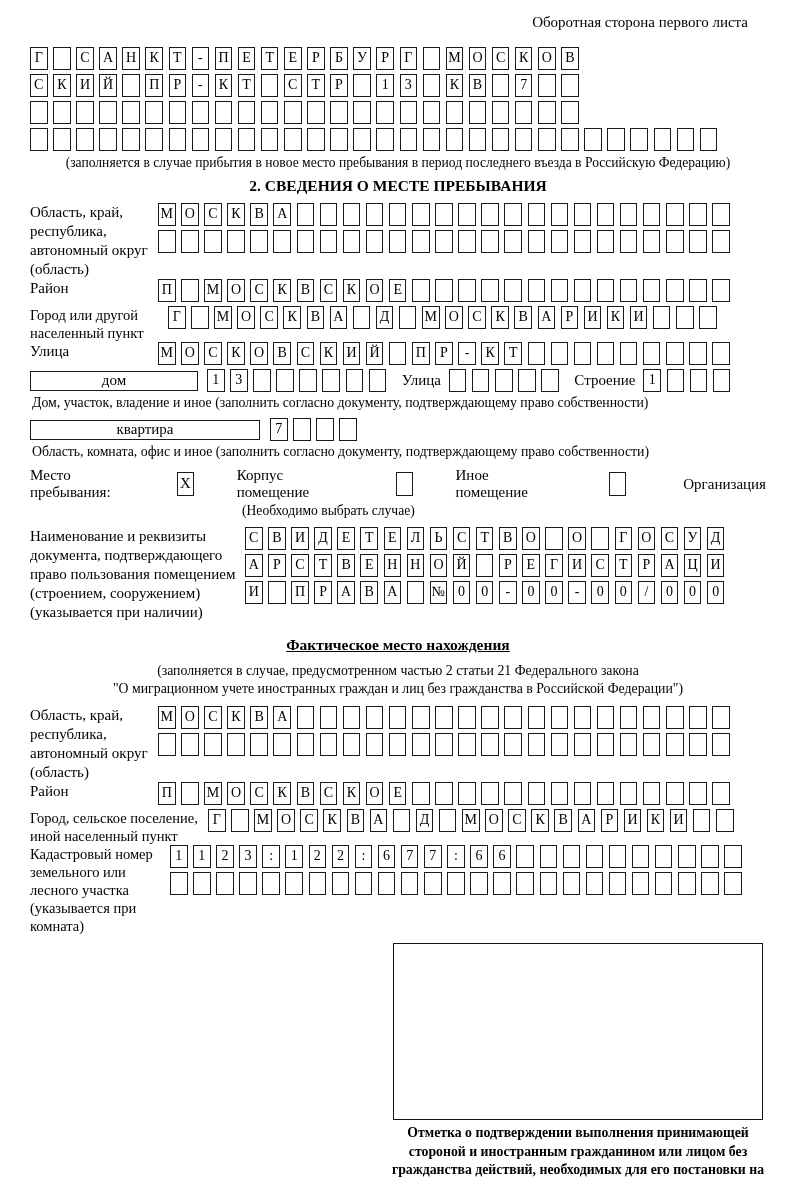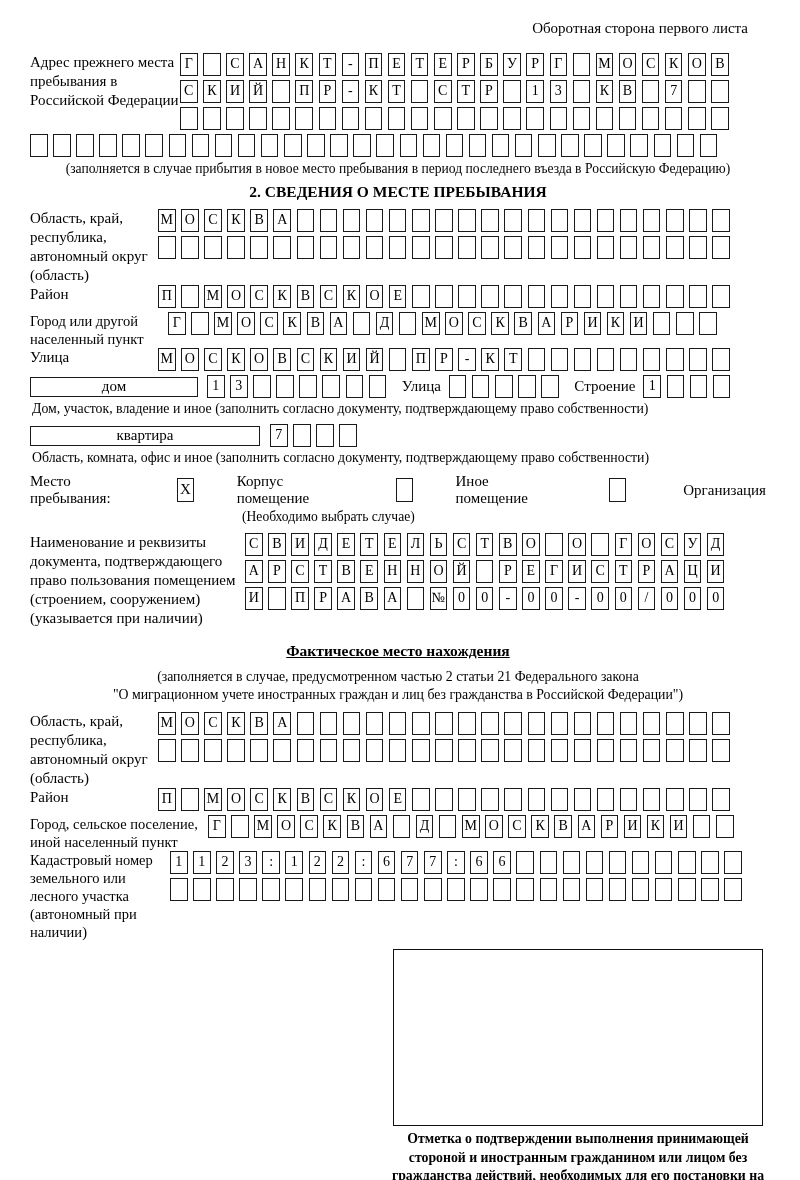--- a/index.html
+++ b/index.html
@@ -1,21 +1,21 @@
 <!DOCTYPE html>
 <html><head>
 <meta charset="utf-8">
 <style>
   * { margin:0; padding:0; box-sizing:border-box; }
   html,body { background:#ffffff; }
   .page {
     position:relative; width:800px; height:1180px; overflow:hidden;
     background:#fff; color:#000;
     font-family:"Liberation Serif","DejaVu Serif",serif;
-    padding:10px 34px 0 30px;
+    padding:4px 34px 0 30px;
   }
   .header-note { text-align:right; font-size:15px; margin:10px 18px 16px 0; }
 
   .fieldrow { display:flex; align-items:flex-start; }
   .flabel { font-size:15px; line-height:19px; flex-shrink:0; }
   .flabel.small { font-size:14.5px; line-height:18px; }
 
   .cells { white-space:nowrap; height:23px; margin-bottom:4px; }
   .cell {
     display:inline-block; width:17.5px; height:23px;
@@ -50,21 +50,20 @@
   }
 </style>
 </head>
 <body>
 
 <div class="page">
 
   <div class="header-note">Оборотная сторона первого листа</div>
 
   <div class="fieldrow">
-    <div class="flabel" style="width:150px;">Адрес прежнего места пребывания в Российской Федерации</div>
     <div>
       <div class="cells"><span class="cell">Г</span><span class="cell"></span><span class="cell">С</span><span class="cell">А</span><span class="cell">Н</span><span class="cell">К</span><span class="cell">Т</span><span class="cell">-</span><span class="cell">П</span><span class="cell">Е</span><span class="cell">Т</span><span class="cell">Е</span><span class="cell">Р</span><span class="cell">Б</span><span class="cell">У</span><span class="cell">Р</span><span class="cell">Г</span><span class="cell"></span><span class="cell">М</span><span class="cell">О</span><span class="cell">С</span><span class="cell">К</span><span class="cell">О</span><span class="cell">В</span></div>
       <div class="cells"><span class="cell">С</span><span class="cell">К</span><span class="cell">И</span><span class="cell">Й</span><span class="cell"></span><span class="cell">П</span><span class="cell">Р</span><span class="cell">-</span><span class="cell">К</span><span class="cell">Т</span><span class="cell"></span><span class="cell">С</span><span class="cell">Т</span><span class="cell">Р</span><span class="cell"></span><span class="cell">1</span><span class="cell">3</span><span class="cell"></span><span class="cell">К</span><span class="cell">В</span><span class="cell"></span><span class="cell">7</span><span class="cell"></span><span class="cell"></span></div>
       <div class="cells"><span class="cell"></span><span class="cell"></span><span class="cell"></span><span class="cell"></span><span class="cell"></span><span class="cell"></span><span class="cell"></span><span class="cell"></span><span class="cell"></span><span class="cell"></span><span class="cell"></span><span class="cell"></span><span class="cell"></span><span class="cell"></span><span class="cell"></span><span class="cell"></span><span class="cell"></span><span class="cell"></span><span class="cell"></span><span class="cell"></span><span class="cell"></span><span class="cell"></span><span class="cell"></span><span class="cell"></span></div>
     </div>
   </div>
   <div class="cells"><span class="cell"></span><span class="cell"></span><span class="cell"></span><span class="cell"></span><span class="cell"></span><span class="cell"></span><span class="cell"></span><span class="cell"></span><span class="cell"></span><span class="cell"></span><span class="cell"></span><span class="cell"></span><span class="cell"></span><span class="cell"></span><span class="cell"></span><span class="cell"></span><span class="cell"></span><span class="cell"></span><span class="cell"></span><span class="cell"></span><span class="cell"></span><span class="cell"></span><span class="cell"></span><span class="cell"></span><span class="cell"></span><span class="cell"></span><span class="cell"></span><span class="cell"></span><span class="cell"></span><span class="cell"></span></div>
   <div class="note">(заполняется в случае прибытия в новое место пребывания в период последнего въезда в Российскую Федерацию)</div>
 
   <div class="sec-title">2. СВЕДЕНИЯ О МЕСТЕ ПРЕБЫВАНИЯ</div>
@@ -144,21 +143,21 @@
     <div class="flabel" style="width:128px;">Район</div>
     <div class="cells"><span class="cell">П</span><span class="cell"></span><span class="cell">М</span><span class="cell">О</span><span class="cell">С</span><span class="cell">К</span><span class="cell">В</span><span class="cell">С</span><span class="cell">К</span><span class="cell">О</span><span class="cell">Е</span><span class="cell"></span><span class="cell"></span><span class="cell"></span><span class="cell"></span><span class="cell"></span><span class="cell"></span><span class="cell"></span><span class="cell"></span><span class="cell"></span><span class="cell"></span><span class="cell"></span><span class="cell"></span><span class="cell"></span><span class="cell"></span></div>
   </div>
 
   <div class="fieldrow">
     <div class="flabel small" style="width:178px;">Город, сельское поселение, иной населенный пункт</div>
     <div class="cells"><span class="cell">Г</span><span class="cell"></span><span class="cell">М</span><span class="cell">О</span><span class="cell">С</span><span class="cell">К</span><span class="cell">В</span><span class="cell">А</span><span class="cell"></span><span class="cell">Д</span><span class="cell"></span><span class="cell">М</span><span class="cell">О</span><span class="cell">С</span><span class="cell">К</span><span class="cell">В</span><span class="cell">А</span><span class="cell">Р</span><span class="cell">И</span><span class="cell">К</span><span class="cell">И</span><span class="cell"></span><span class="cell"></span></div>
   </div>
 
   <div class="fieldrow">
-    <div class="flabel small" style="width:140px;">Кадастровый номер земельного или лесного участка (автономный при наличии)</div>
+    <div class="flabel small" style="width:140px;">Кадастровый номер земельного или лесного участка (указывается при комната)</div>
     <div>
       <div class="cells"><span class="cell">1</span><span class="cell">1</span><span class="cell">2</span><span class="cell">3</span><span class="cell">:</span><span class="cell">1</span><span class="cell">2</span><span class="cell">2</span><span class="cell">:</span><span class="cell">6</span><span class="cell">7</span><span class="cell">7</span><span class="cell">:</span><span class="cell">6</span><span class="cell">6</span><span class="cell"></span><span class="cell"></span><span class="cell"></span><span class="cell"></span><span class="cell"></span><span class="cell"></span><span class="cell"></span><span class="cell"></span><span class="cell"></span><span class="cell"></span></div>
       <div class="cells"><span class="cell"></span><span class="cell"></span><span class="cell"></span><span class="cell"></span><span class="cell"></span><span class="cell"></span><span class="cell"></span><span class="cell"></span><span class="cell"></span><span class="cell"></span><span class="cell"></span><span class="cell"></span><span class="cell"></span><span class="cell"></span><span class="cell"></span><span class="cell"></span><span class="cell"></span><span class="cell"></span><span class="cell"></span><span class="cell"></span><span class="cell"></span><span class="cell"></span><span class="cell"></span><span class="cell"></span><span class="cell"></span></div>
     </div>
   </div>
 
   <div class="stampbox"></div>
   <div class="stamp-caption">Отметка о подтверждении выполнения принимающей стороной и иностранным гражданином или лицом без гражданства действий, необходимых для его постановки на учет по месту пребывания</div>
 
 </div>

